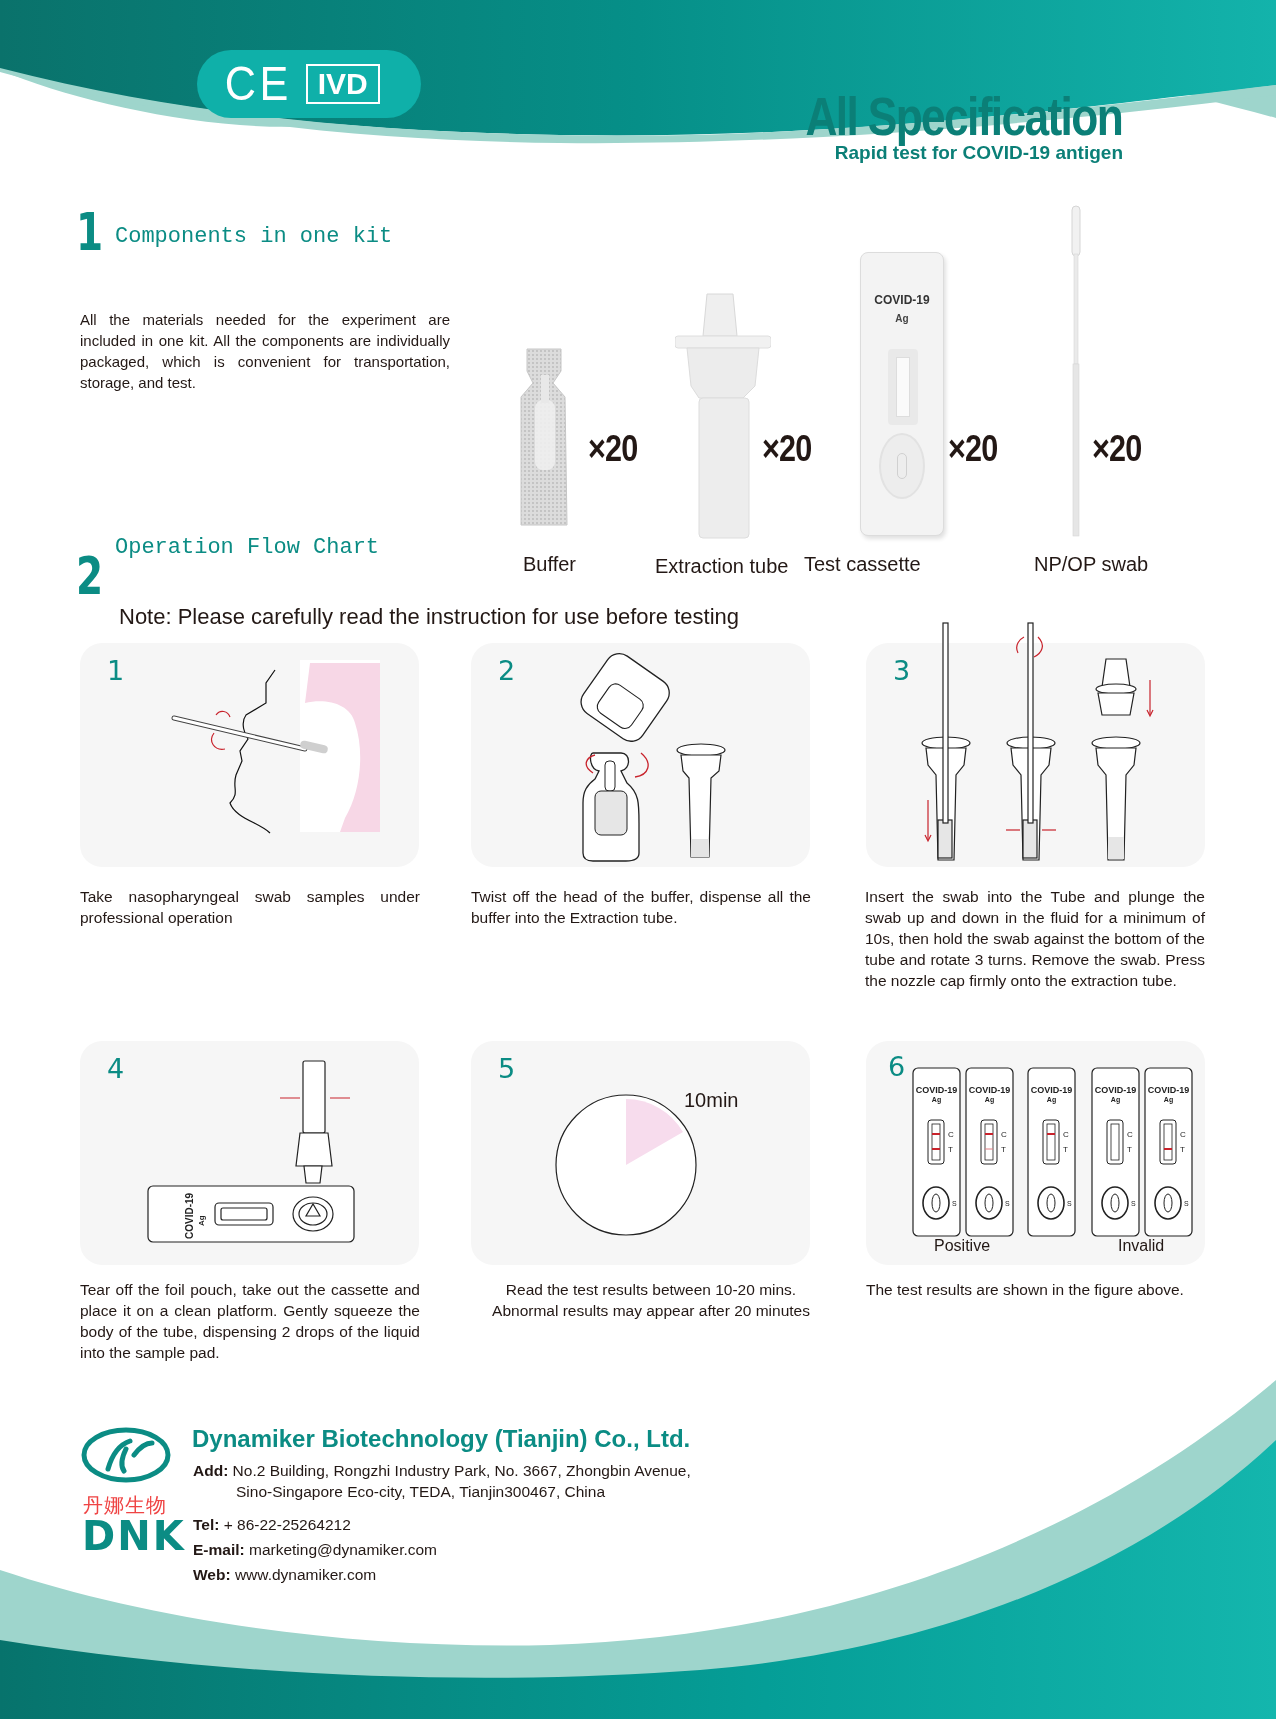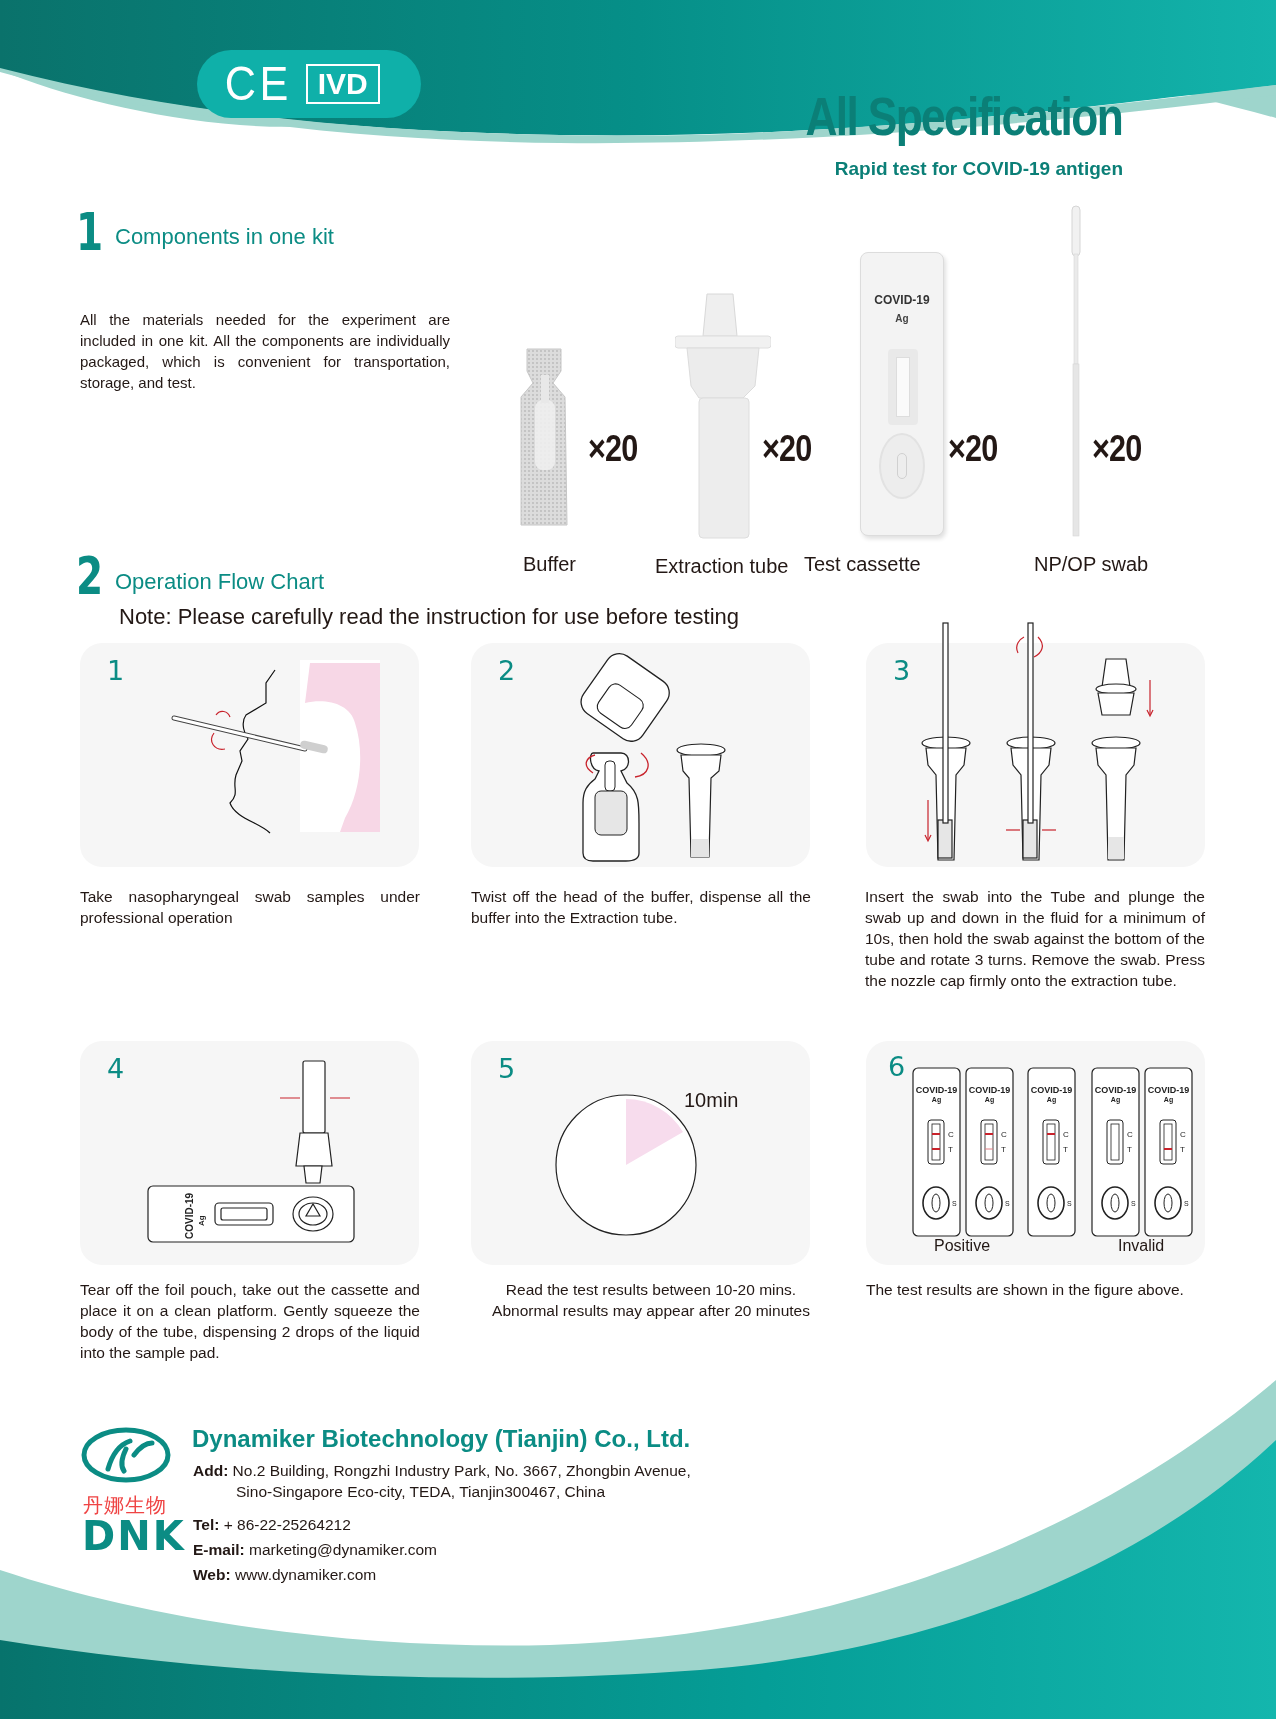--- a/index.html
+++ b/index.html
@@ -10,24 +10,24 @@
   
   .wave { position: absolute; left: 0; width: 1276px; }
   .wave-top { top: 0; height: 150px; }
   .wave-bottom { top: 1380px; height: 339px; }
 
   .cert-badge { left: 197px; top: 50px; width: 224px; height: 68px; border-radius: 34px; background: #0fb0a9; display: flex; align-items: center; padding-left: 24px; gap: 10px; }
   .ce-mark { color: #fff; font-family: "Liberation Sans", sans-serif; font-size: 48px; font-weight: 400; letter-spacing: 4px; line-height: 1; transform: scaleX(0.9); }
   .ivd-mark { color: #fff; border: 2px solid #fff; font-size: 30px; font-weight: 700; padding: 3px 10px; line-height: 1; font-family: "Liberation Sans Narrow", "Liberation Sans", sans-serif; }
 
   .main-title { right: 154px; top: 85px; font-size: 54px; font-weight: 700; color: #0b7f77; letter-spacing: -2px; transform: scaleX(0.82); transform-origin: right center; white-space: nowrap; font-family: "Liberation Sans", sans-serif; }
-  .sub-title { right: 153px; top: 142px; font-size: 19px; font-weight: 700; color: #0b7f77; white-space: nowrap; margin-top: 16px; }
+  .sub-title { right: 153px; top: 142px; font-size: 19px; font-weight: 700; color: #0b7f77; white-space: nowrap; }
 
   .section-num { font-size: 52px; font-weight: 700; color: #0b8c84; line-height: 1; font-family: "DejaVu Sans", sans-serif; transform: scaleX(0.75); transform-origin: left; }
-  .section-title { font-size: 22px; color: #0b8c84; font-family: Liberation Sans, sans-serif; white-space: nowrap; }
+  .section-title { font-size: 22px; color: #0b8c84; font-family: Liberation Mono, monospace; white-space: nowrap; }
 
   .intro-text { left: 80px; top: 309px; width: 370px; font-size: 15px; line-height: 21px; text-align: justify; color: #231815; }
 
   .comp-label { font-size: 20px; color: #231815; white-space: nowrap; text-align: center; }
   .qty { font-size: 36px; font-weight: 700; color: #231815; font-family: "Liberation Sans", sans-serif; transform: scaleX(0.85); transform-origin: left; letter-spacing: -1px; }
 
   .note { left: 119px; top: 604px; font-size: 22px; color: #231815; white-space: nowrap; }
 
   .card { position: absolute; width: 339px; height: 224px; background: #f6f6f6; border-radius: 22px; overflow: hidden; }
   .step-num { position: absolute; left: 27px; top: 12px; font-size: 27px; color: #0b8c84; font-family: "DejaVu Sans", sans-serif; }
@@ -112,21 +112,21 @@
   </svg>
   <div class="abs qty" style="left:1092px; top:428px;">×20</div>
 
   <div class="abs comp-label" style="left:523px; top:553px;">Buffer</div>
   <div class="abs comp-label" style="left:655px; top:555px;">Extraction tube</div>
   <div class="abs comp-label" style="left:804px; top:553px;">Test cassette</div>
   <div class="abs comp-label" style="left:1034px; top:553px;">NP/OP swab</div>
 </div>
 
 <div class="abs section-num" style="left:76px; top:550px;">2</div>
-<div class="abs section-title" style="left:115px; top:569px;">Operation Flow Chart</div>
+<div class="abs section-title" style="left:115px; top:535px;">Operation Flow Chart</div>
 <div class="abs note">Note: Please carefully read the instruction for use before testing</div>
 
 <div class="card" style="left:80px; top:643px;">
   <svg width="339" height="224">
     <rect x="220" y="17" width="80" height="172" fill="#ffffff"></rect>
     <path d="M225,60 C245,55 270,60 275,80 C285,110 280,150 265,175 L260,189 L300,189 L300,20 L230,20 Z" fill="#f7d7e6"></path>
     <path d="M195,27 L186,40 L186,60 L166,72 C160,80 165,92 168,96 L160,108 L162,118 L156,132 C152,145 160,150 150,160 C155,175 180,180 190,190" fill="none" stroke="#111" stroke-width="1.2"></path>
     <line x1="94" y1="75" x2="225" y2="106" stroke="#444" stroke-width="5" stroke-linecap="round"></line>
     <line x1="94" y1="75" x2="225" y2="106" stroke="#fff" stroke-width="3" stroke-linecap="round"></line>
     <rect x="220" y="100" width="28" height="8" rx="4" fill="#cfcfcf" transform="rotate(13 234 104)"></rect>

